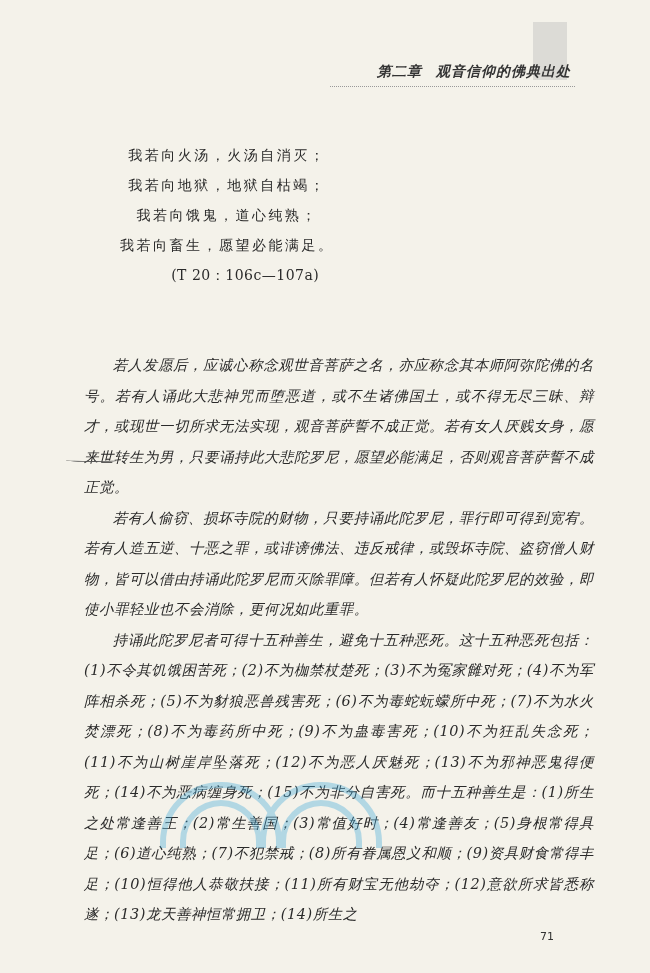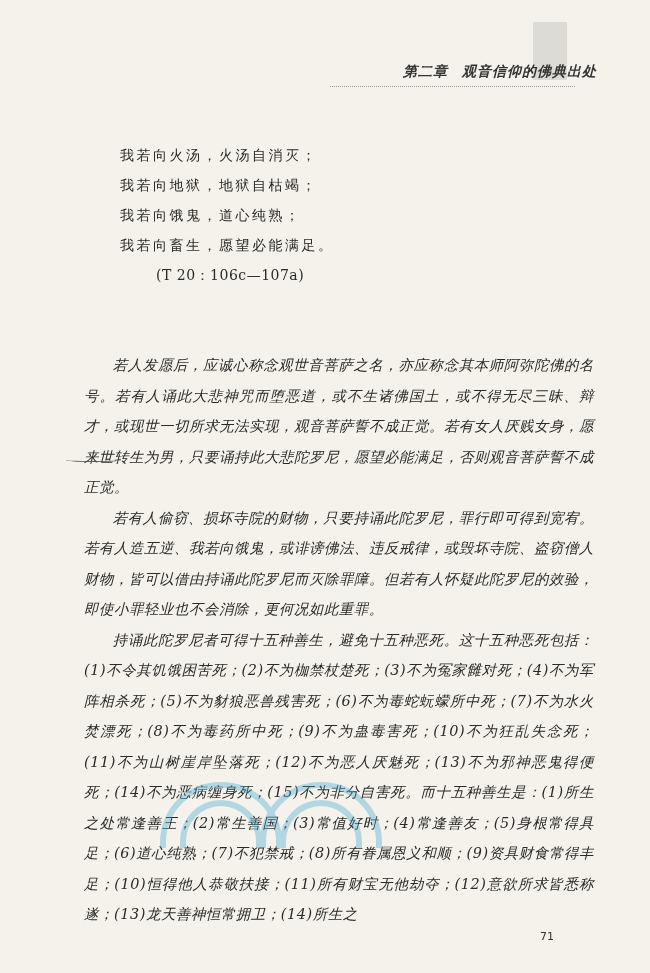--- a/index.html
+++ b/index.html
@@ -9,36 +9,36 @@
     font-family: "DejaVu Serif", "Liberation Serif", serif;
     color: #2a2a2a;
     position: relative;
   }
   .page { position: absolute; inset: 0; }
   .header-tab {
     position: absolute; left: 533px; top: 22px; width: 34px; height: 58px;
     background: #dcdbd6;
   }
   .header {
-    position: absolute; left: 342px; top: 63px; width: 255px;
+    position: absolute; left: 316px; top: 63px; width: 255px;
     text-align: right;
     font-family: "DejaVu Sans", "Liberation Sans", sans-serif;
     font-weight: bold; font-style: italic; font-size: 14px;
     color: #333; letter-spacing: 1px;
   }
   .header .chapter { margin-right: 14px; }
   .header-rule {
     position: absolute; left: 330px; top: 86px; width: 245px;
     border-top: 1px dotted #999;
   }
   .verse {
     position: absolute; left: 120px; top: 140px;
     font-size: 14px; letter-spacing: 2.5px;
   }
-  .verse div { height: 30px; line-height: 30px; }
+  .verse div { height: 30px; line-height: 30px; text-align: center; }
   .verse .cite { letter-spacing: 0.5px; margin-left: 36px; }
   .body {
     position: absolute; left: 84px; top: 350px; width: 510px;
     font-size: 14.4px; line-height: 30.5px; letter-spacing: 0.6px;
     text-align: justify;
   }
   .body p { margin: 0; text-indent: 2em; font-style: italic; }
   .underline-mark {
     position: absolute; left: 66px; top: 458px; width: 55px; height: 3px;
     border-bottom: 1.5px solid #555; border-radius: 50%;
@@ -69,21 +69,21 @@
   <div class="verse">
     <div>我若向火汤，火汤自消灭；</div>
     <div>我若向地狱，地狱自枯竭；</div>
     <div>我若向饿鬼，道心纯熟；</div>
     <div>我若向畜生，愿望必能满足。</div>
     <div class="cite">(T 20：106c—107a)</div>
   </div>
 
   <div class="body">
     <p>若人发愿后，应诚心称念观世音菩萨之名，亦应称念其本师阿弥陀佛的名号。若有人诵此大悲神咒而堕恶道，或不生诸佛国土，或不得无尽三昧、辩才，或现世一切所求无法实现，观音菩萨誓不成正觉。若有女人厌贱女身，愿来世转生为男，只要诵持此大悲陀罗尼，愿望必能满足，否则观音菩萨誓不成正觉。</p>
-    <p>若有人偷窃、损坏寺院的财物，只要持诵此陀罗尼，罪行即可得到宽宥。若有人造五逆、我若向饿鬼，或诽谤佛法、违反戒律，或毁坏寺院、盗窃僧人财物，皆可以借由持诵此陀罗尼而灭除罪障。但若有人怀疑此陀罗尼的效验，即使小罪轻业也不会消除，更何况如此重罪。</p>
+    <p>若有人偷窃、损坏寺院的财物，只要持诵此陀罗尼，罪行即可得到宽宥。若有人造五逆、十恶之罪，或诽谤佛法、违反戒律，或毁坏寺院、盗窃僧人财物，皆可以借由持诵此陀罗尼而灭除罪障。但若有人怀疑此陀罗尼的效验，即使小罪轻业也不会消除，更何况如此重罪。</p>
     <p>持诵此陀罗尼者可得十五种善生，避免十五种恶死。这十五种恶死包括：(1)不令其饥饿困苦死；(2)不为枷禁杖楚死；(3)不为冤家雠对死；(4)不为军阵相杀死；(5)不为豺狼恶兽残害死；(6)不为毒蛇蚖蠓所中死；(7)不为水火焚漂死；(8)不为毒药所中死；(9)不为蛊毒害死；(10)不为狂乱失念死；(11)不为山树崖岸坠落死；(12)不为恶人厌魅死；(13)不为邪神恶鬼得便死；(14)不为恶病缠身死；(15)不为非分自害死。而十五种善生是：(1)所生之处常逢善王；(2)常生善国；(3)常值好时；(4)常逢善友；(5)身根常得具足；(6)道心纯熟；(7)不犯禁戒；(8)所有眷属恩义和顺；(9)资具财食常得丰足；(10)恒得他人恭敬扶接；(11)所有财宝无他劫夺；(12)意欲所求皆悉称遂；(13)龙天善神恒常拥卫；(14)所生之</p>
   </div>
 
   <div class="underline-mark"></div>
 
   <div class="watermark">
     <div class="arc" style="left:0;top:10px;width:110px;height:60px;"></div>
     <div class="arc" style="left:20px;top:28px;width:70px;height:42px;"></div>
     <div class="arc" style="left:100px;top:10px;width:110px;height:60px;"></div>
     <div class="arc" style="left:120px;top:28px;width:70px;height:42px;"></div>

